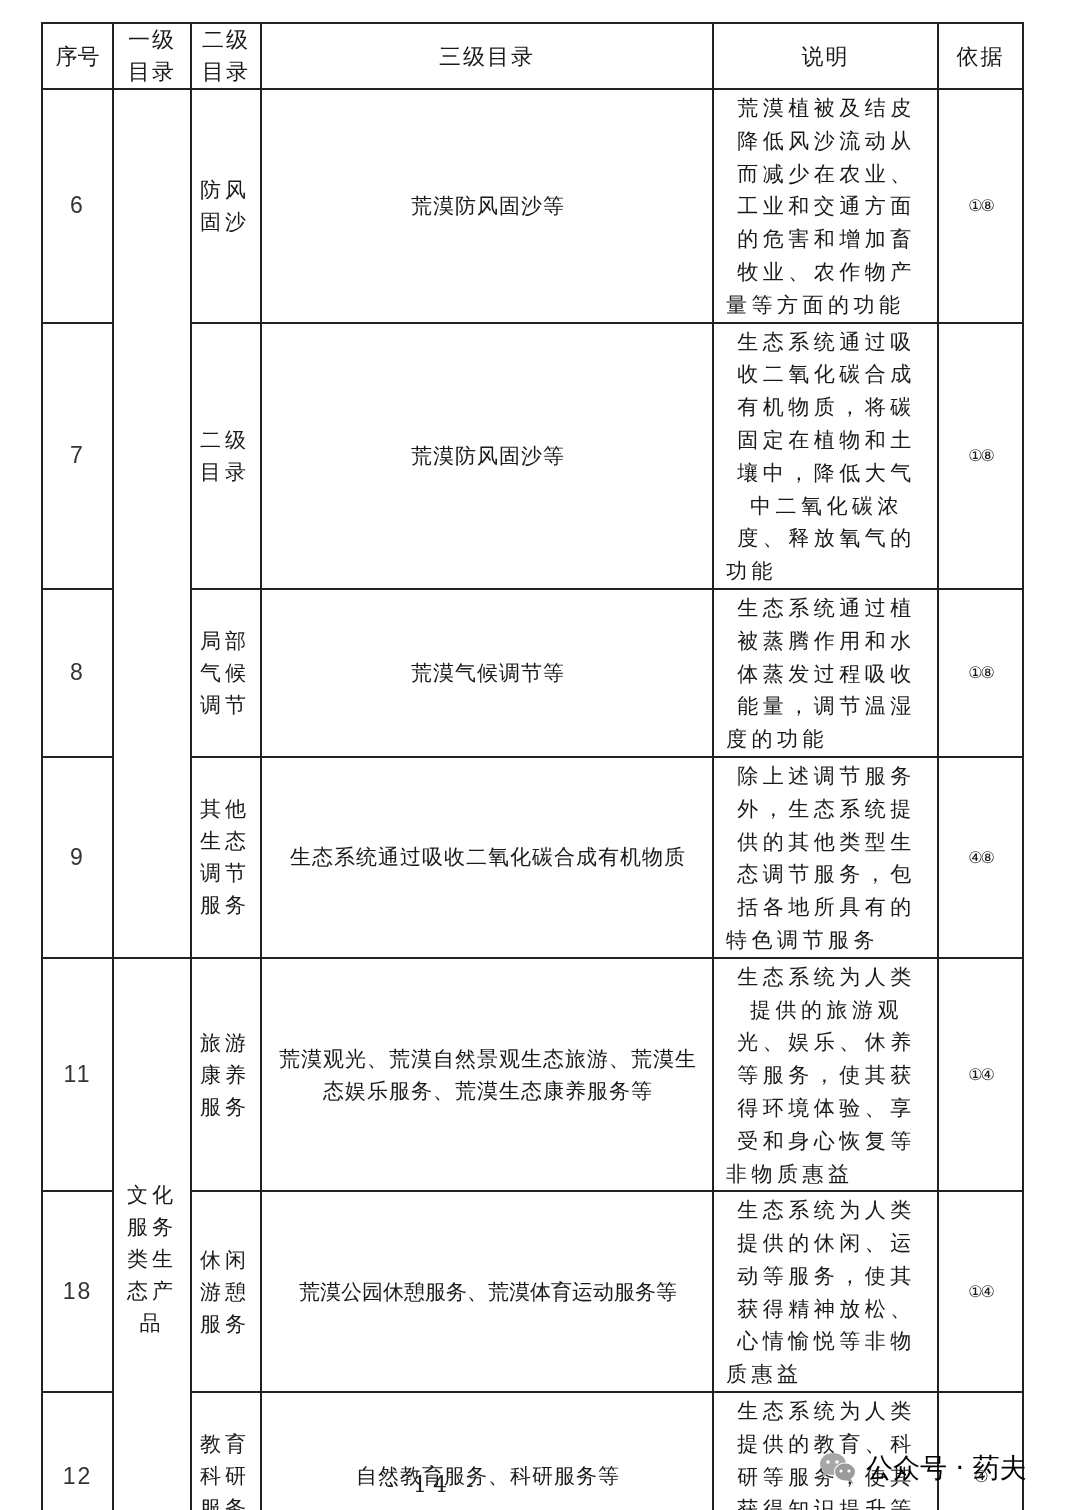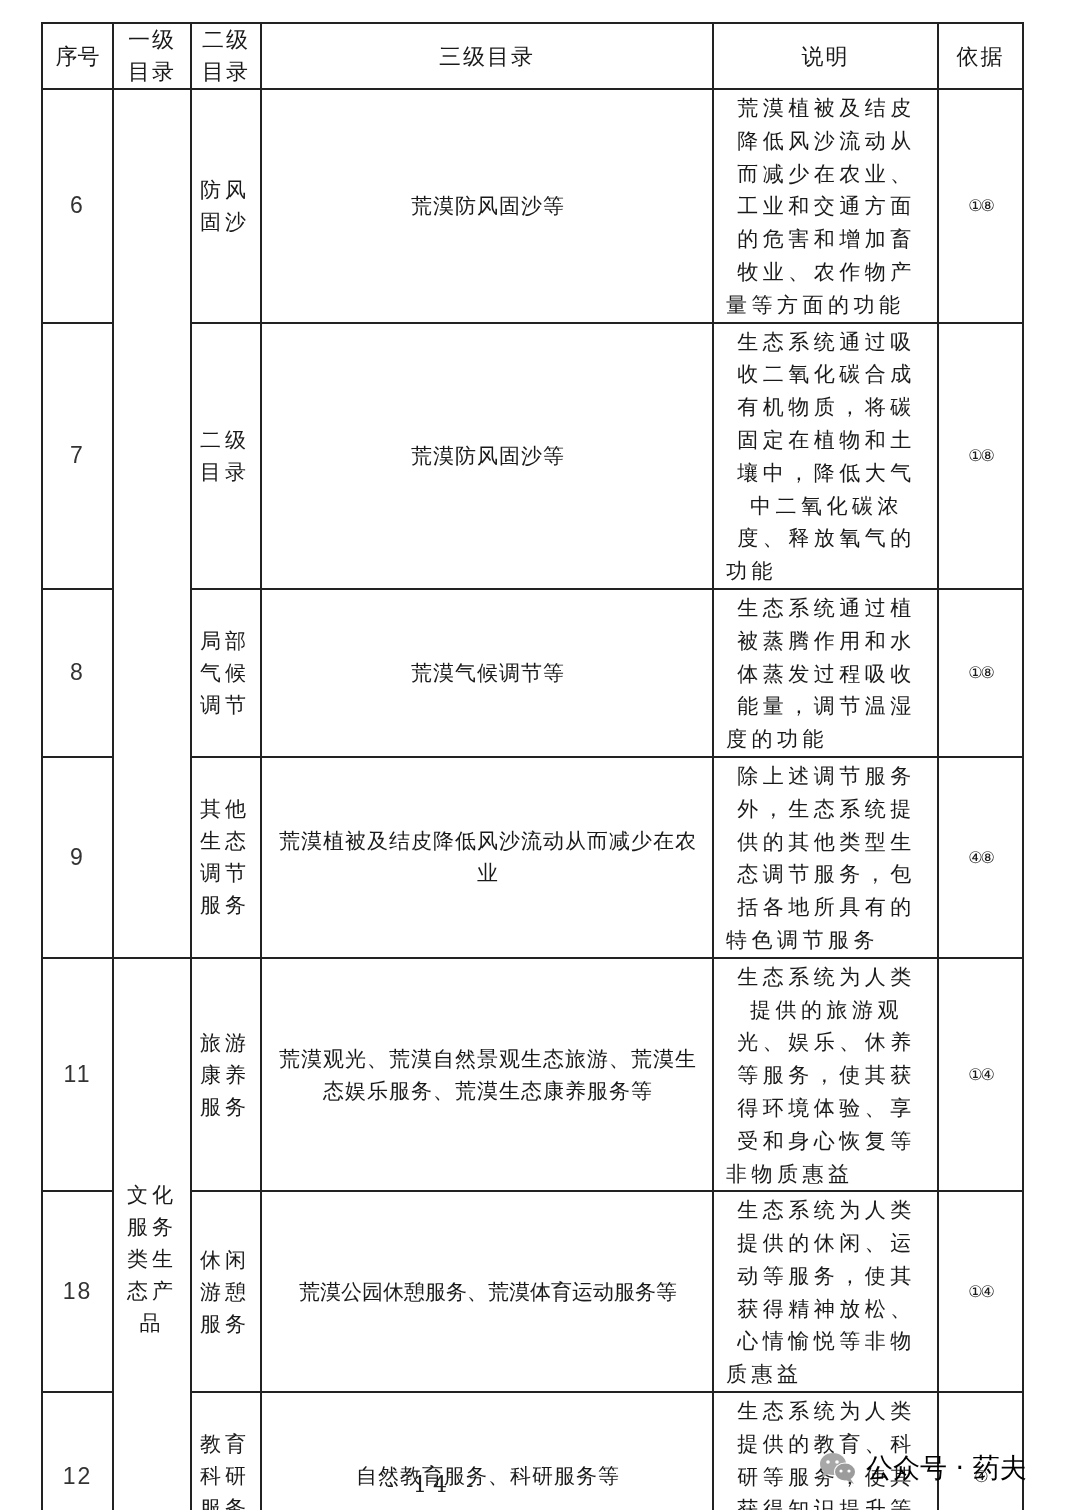--- a/index.html
+++ b/index.html
@@ -82,21 +82,21 @@
     <td class="l3text">荒漠气候调节等</td>
     <td class="desc">生态系统通过植被蒸腾作用和水体蒸发过程吸收能量，调节温湿度的功能</td>
     <td class="basis">①⑧</td>
   </tr>
 
   <tr style="height:197px">
     <td class="num">9</td>
     <td>
           <span class="l2text">其他生态调节服务</span>
         </td>
-    <td class="l3text">荒漠植被及结皮降低风沙流动从而减少在农业</td>
+    <td class="l3text">生态系统通过吸收二氧化碳合成有机物质</td>
     <td class="desc">除上述调节服务外，生态系统提供的其他类型生态调节服务，包括各地所具有的特色调节服务</td>
     <td class="basis">④⑧</td>
   </tr>
 
   <tr style="height:197px">
     <td class="num">11</td>
     <td rowspan="3">
           <span class="l1text">文化服务类生态产品</span>
         </td>
     <td>

